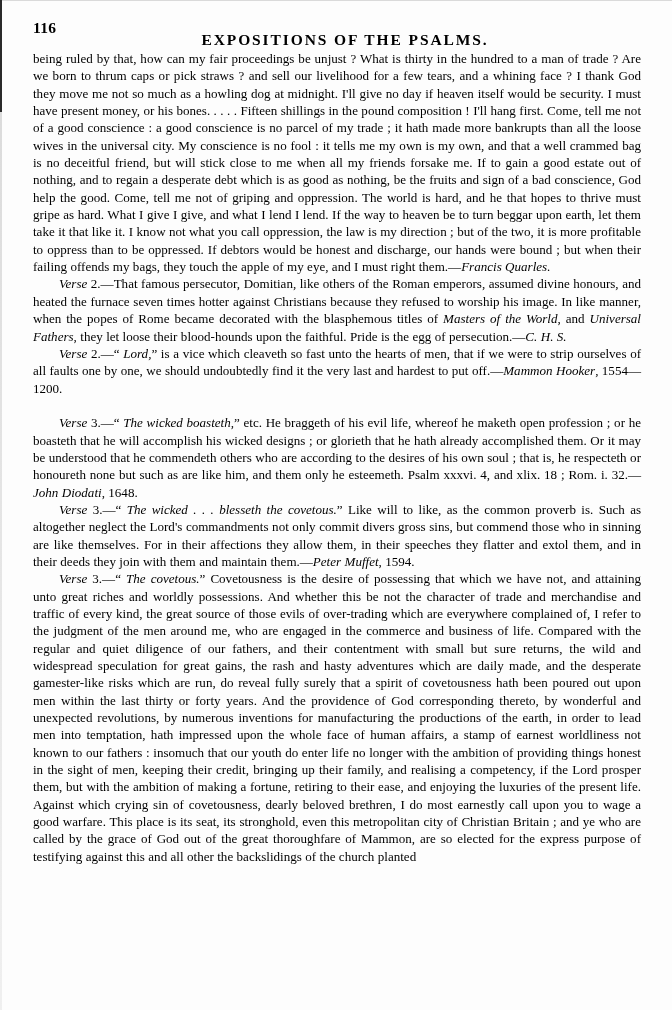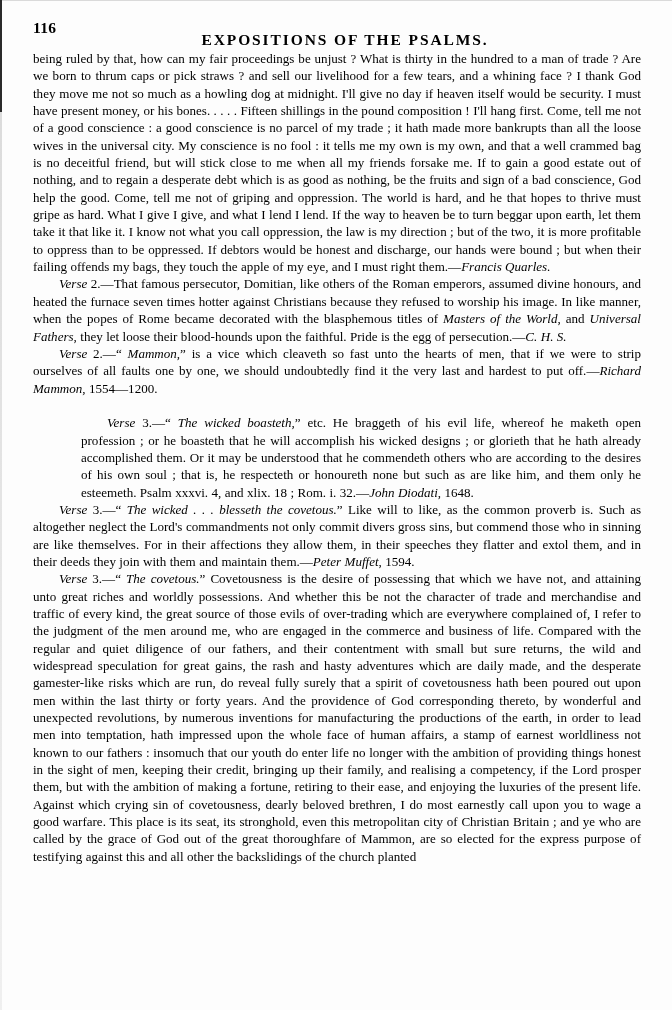--- a/index.html
+++ b/index.html
@@ -85,21 +85,20 @@
     text-justify: inter-word;
     -webkit-hyphens: none;
     hyphens: none;
     word-spacing: 0.15px;
   }
   p.indent {
     text-indent: 26px;
   }
   p.gap-before {
     margin-top: 17.35px;
-    margin-left: 48px;
   }
   i, .it {
     font-style: italic;
   }
 </style>
 </head>
 <body>
 
 <div class="page">
 
@@ -107,19 +106,19 @@
   <div class="scan-edge-left"></div>
 
   <div class="header">
     <div class="folio">116</div>
     <div class="running-head">EXPOSITIONS  OF  THE  PSALMS.</div>
   </div>
 
   <div class="textblock" id="textblock">
       <p class="para"><span>being ruled by that, how can my fair proceedings be unjust ?   What is thirty in the hundred to a man of trade ?   Are we born to thrum caps or pick straws ?  and sell our livelihood for a few tears, and a whining face ?   I thank God they move me not so much as a howling dog at midnight.   I'll give no day if heaven itself would be security.   I must have present money, or his bones. . . . .  Fifteen shillings in the pound composition !  I'll hang first.   Come, tell me not of a good conscience : a good conscience is no parcel of my trade ;  it hath made more bankrupts than all the loose wives in the universal city.   My conscience is no fool :  it tells me my own is my own, and that a well crammed bag is no deceitful friend, but will stick close to me when all my friends forsake me.   If to gain a good estate out of nothing, and to regain a desperate debt which is as good as nothing, be the fruits and sign of a bad conscience, God help the good.   Come, tell me not of griping and oppression. The world is hard, and he that hopes to thrive must gripe as hard.   What I give I give, and what I lend I lend.   If the way to heaven be to turn beggar upon earth, let them take it that like it.   I know not what you call oppression, the law is my direction ;  but of the two, it is more profitable to oppress than to be oppressed. If debtors would be honest and discharge, our hands were bound ;  but when their failing offends my bags, they touch the apple of my eye, and I must right them.—</span><i>Francis  Quarles.</i></p>
       <p class="para indent"><i>Verse</i><span> 2.—That famous persecutor, Domitian, like others of the Roman emperors, assumed divine honours, and heated the furnace seven times hotter against Christians because they refused to worship his image.   In like manner, when the popes of Rome became decorated with the blasphemous titles of </span><i>Masters of the World</i><span>, and </span><i>Universal  Fathers</i><span>, they let loose their blood-hounds upon the faithful.   Pride is the egg of persecution.—</span><i>C. H. S.</i></p>
-      <p class="para indent"><i>Verse</i><span> 2.—“ </span><i>Mammon,</i><span>” is a vice which cleaveth so fast unto the hearts of men, that if we were to strip ourselves of all faults one by one, we should undoubtedly find it the very last and hardest to put off.—</span><i>Richard Mammon</i><span>, 1554—1200.</span></p>
+      <p class="para indent"><i>Verse</i><span> 2.—“ </span><i>Lord,</i><span>” is a vice which cleaveth so fast unto the hearts of men, that if we were to strip ourselves of all faults one by one, we should undoubtedly find it the very last and hardest to put off.—</span><i>Mammon Hooker</i><span>, 1554—1200.</span></p>
       <p class="para indent gap-before"><i>Verse</i><span> 3.—“ </span><i>The wicked boasteth,</i><span>” etc.   He braggeth of his evil life, whereof he maketh open profession ;  or he boasteth that he will accomplish his wicked designs ;  or glorieth that he hath already accomplished them.   Or it may be understood that he commendeth others who are according to the desires of his own soul ; that is, he respecteth or honoureth none but such as are like him, and them only he esteemeth.   Psalm xxxvi. 4, and xlix. 18 ;  Rom. i. 32.—</span><i>John Diodati</i><span>, 1648.</span></p>
       <p class="para indent"><i>Verse</i><span> 3.—“ </span><i>The wicked . . . blesseth the covetous.</i><span>”   Like will to like, as the common proverb is.   Such as altogether neglect the Lord's commandments not only commit divers gross sins, but commend those who in sinning are like themselves.   For in their affections they allow them, in their speeches they flatter and extol them, and in their deeds they join with them and maintain them.—</span><i>Peter Muffet</i><span>, 1594.</span></p>
       <p class="para indent"><i>Verse</i><span> 3.—“ </span><i>The covetous.</i><span>”   Covetousness is the desire of possessing that which we have not, and attaining unto great riches and worldly possessions.   And whether this be not the character of trade and merchandise and traffic of every kind, the great source of those evils of over-trading which are everywhere complained of, I refer to the judgment of the men around me, who are engaged in the commerce and business of life.   Compared with the regular and quiet diligence of our fathers, and their contentment with small but sure returns, the wild and widespread speculation for great gains, the rash and hasty adventures which are daily made, and the desperate gamester-like risks which are run, do reveal fully surely that a spirit of covetousness hath been poured out upon men within the last thirty or forty years.   And the providence of God corresponding thereto, by wonderful and unexpected revolutions, by numerous inventions for manufacturing the productions of the earth, in order to lead men into temptation, hath impressed upon the whole face of human affairs, a stamp of earnest worldliness not known to our fathers :  insomuch that our youth do enter life no longer with the ambition of providing things honest in the sight of men, keeping their credit, bringing up their family, and realising a competency, if the Lord prosper them, but with the ambition of making a fortune, retiring to their ease, and enjoying the luxuries of the present life.   Against which crying sin of covetousness, dearly beloved brethren, I do most earnestly call upon you to wage a good warfare.   This place is its seat, its stronghold, even this metropolitan city of Christian Britain ;  and ye who are called by the grace of God out of the great thoroughfare of Mammon, are so elected for the express purpose of testifying against this and all other the backslidings of the church planted</span></p>
     </div>
 
 </div>
 
 </body></html>

